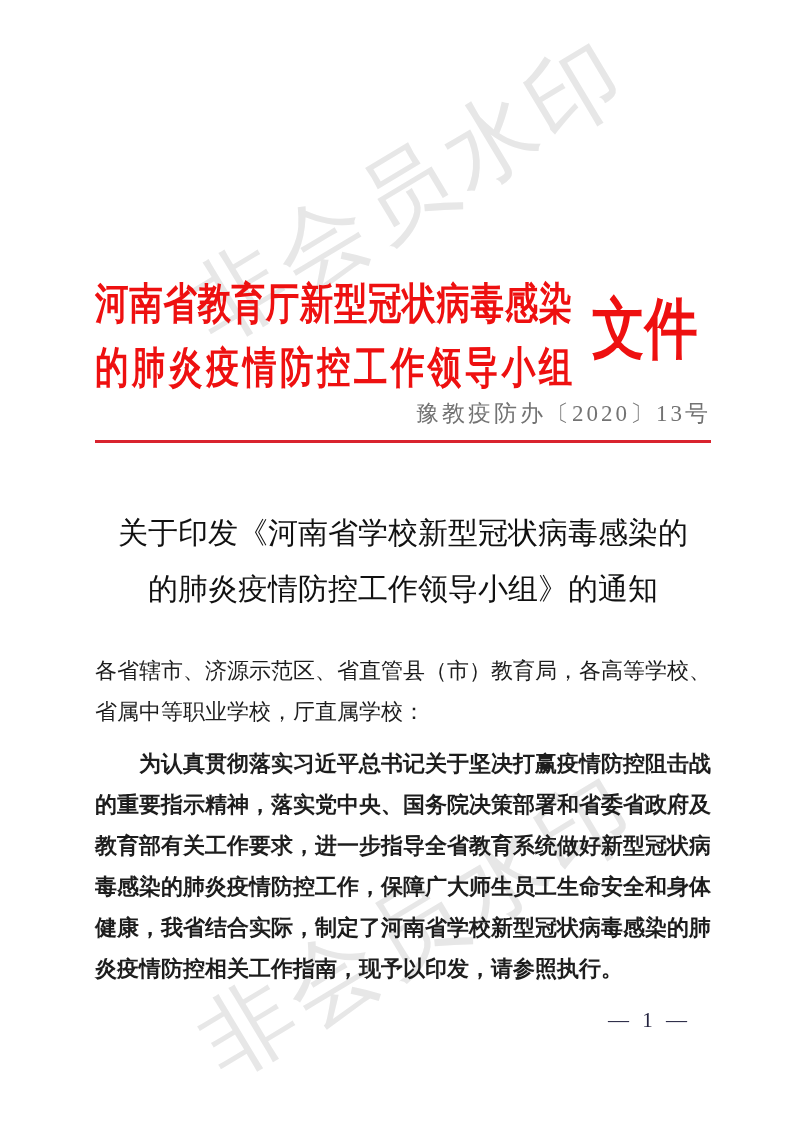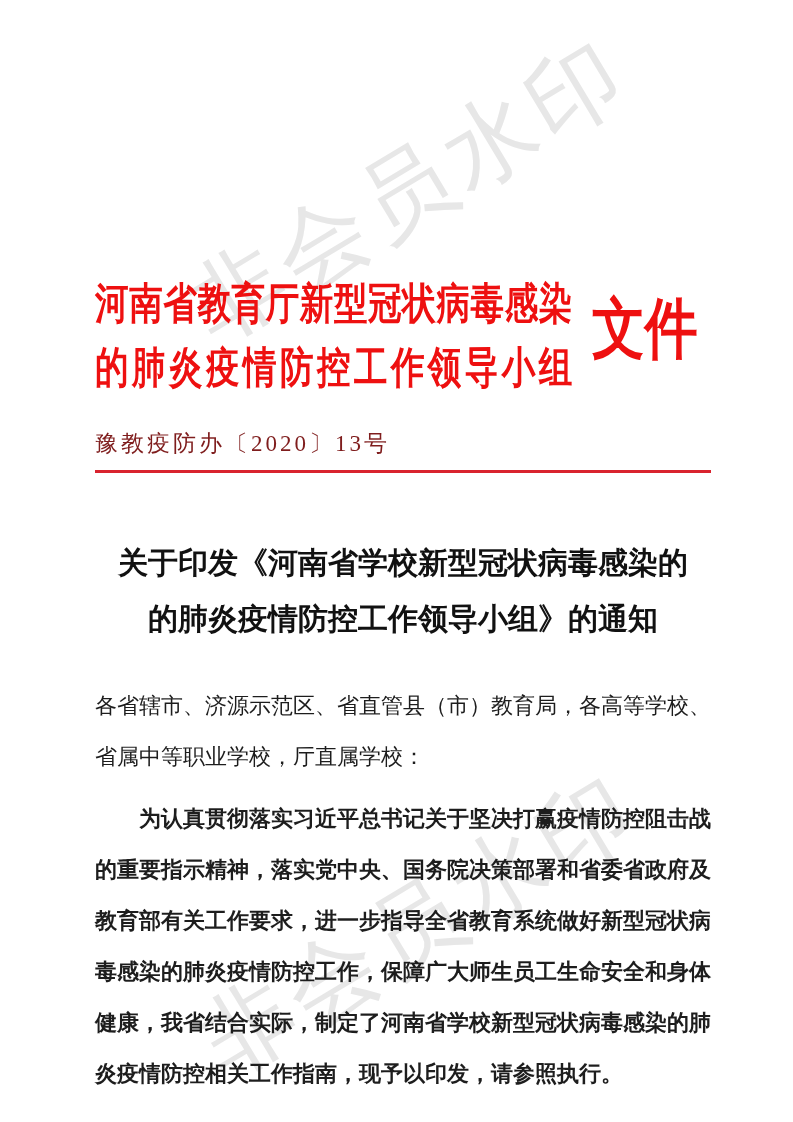--- a/index.html
+++ b/index.html
@@ -56,48 +56,47 @@
     font-size: 66px;
     line-height: 66px;
     font-weight: bold;
     color: var(--header-red, #ee1010);
     white-space: nowrap;
     transform: scaleX(0.8);
     transform-origin: left top;
   }
 
   .doc-number {
-    margin-top: 30px;
     height: 28px;
     line-height: 28px;
     font-size: 23px;
     letter-spacing: 3px;
-    text-align: left;
-    color: #7f1d1d;
+    text-align: right;
+    color: #737373;
   }
 
   .red-divider {
     margin-top: 12px;
     height: 3px;
     background: var(--divider-red, #d9232e);
   }
 
   .doc-title {
     margin: 62px 0 0 0;
     font-size: 30px;
     line-height: 56px;
-    font-weight: bold;
+    font-weight: normal;
     text-align: center;
     color: #111111;
   }
   .doc-title .t-line { display: block; }
 
   .body-text {
     font-size: 22px;
-    line-height: 51px;
+    line-height: 41px;
     text-align: justify;
     color: var(--body-text, #1d1d1d);
   }
   .recipients { margin: 33px 0 0 0; }
   .para { margin: 11px 0 0 0; text-indent: 44px; font-weight: bold; }
 
   .page-number {
     margin-top: 18px;
     font-size: 21px;
     line-height: 26px;

